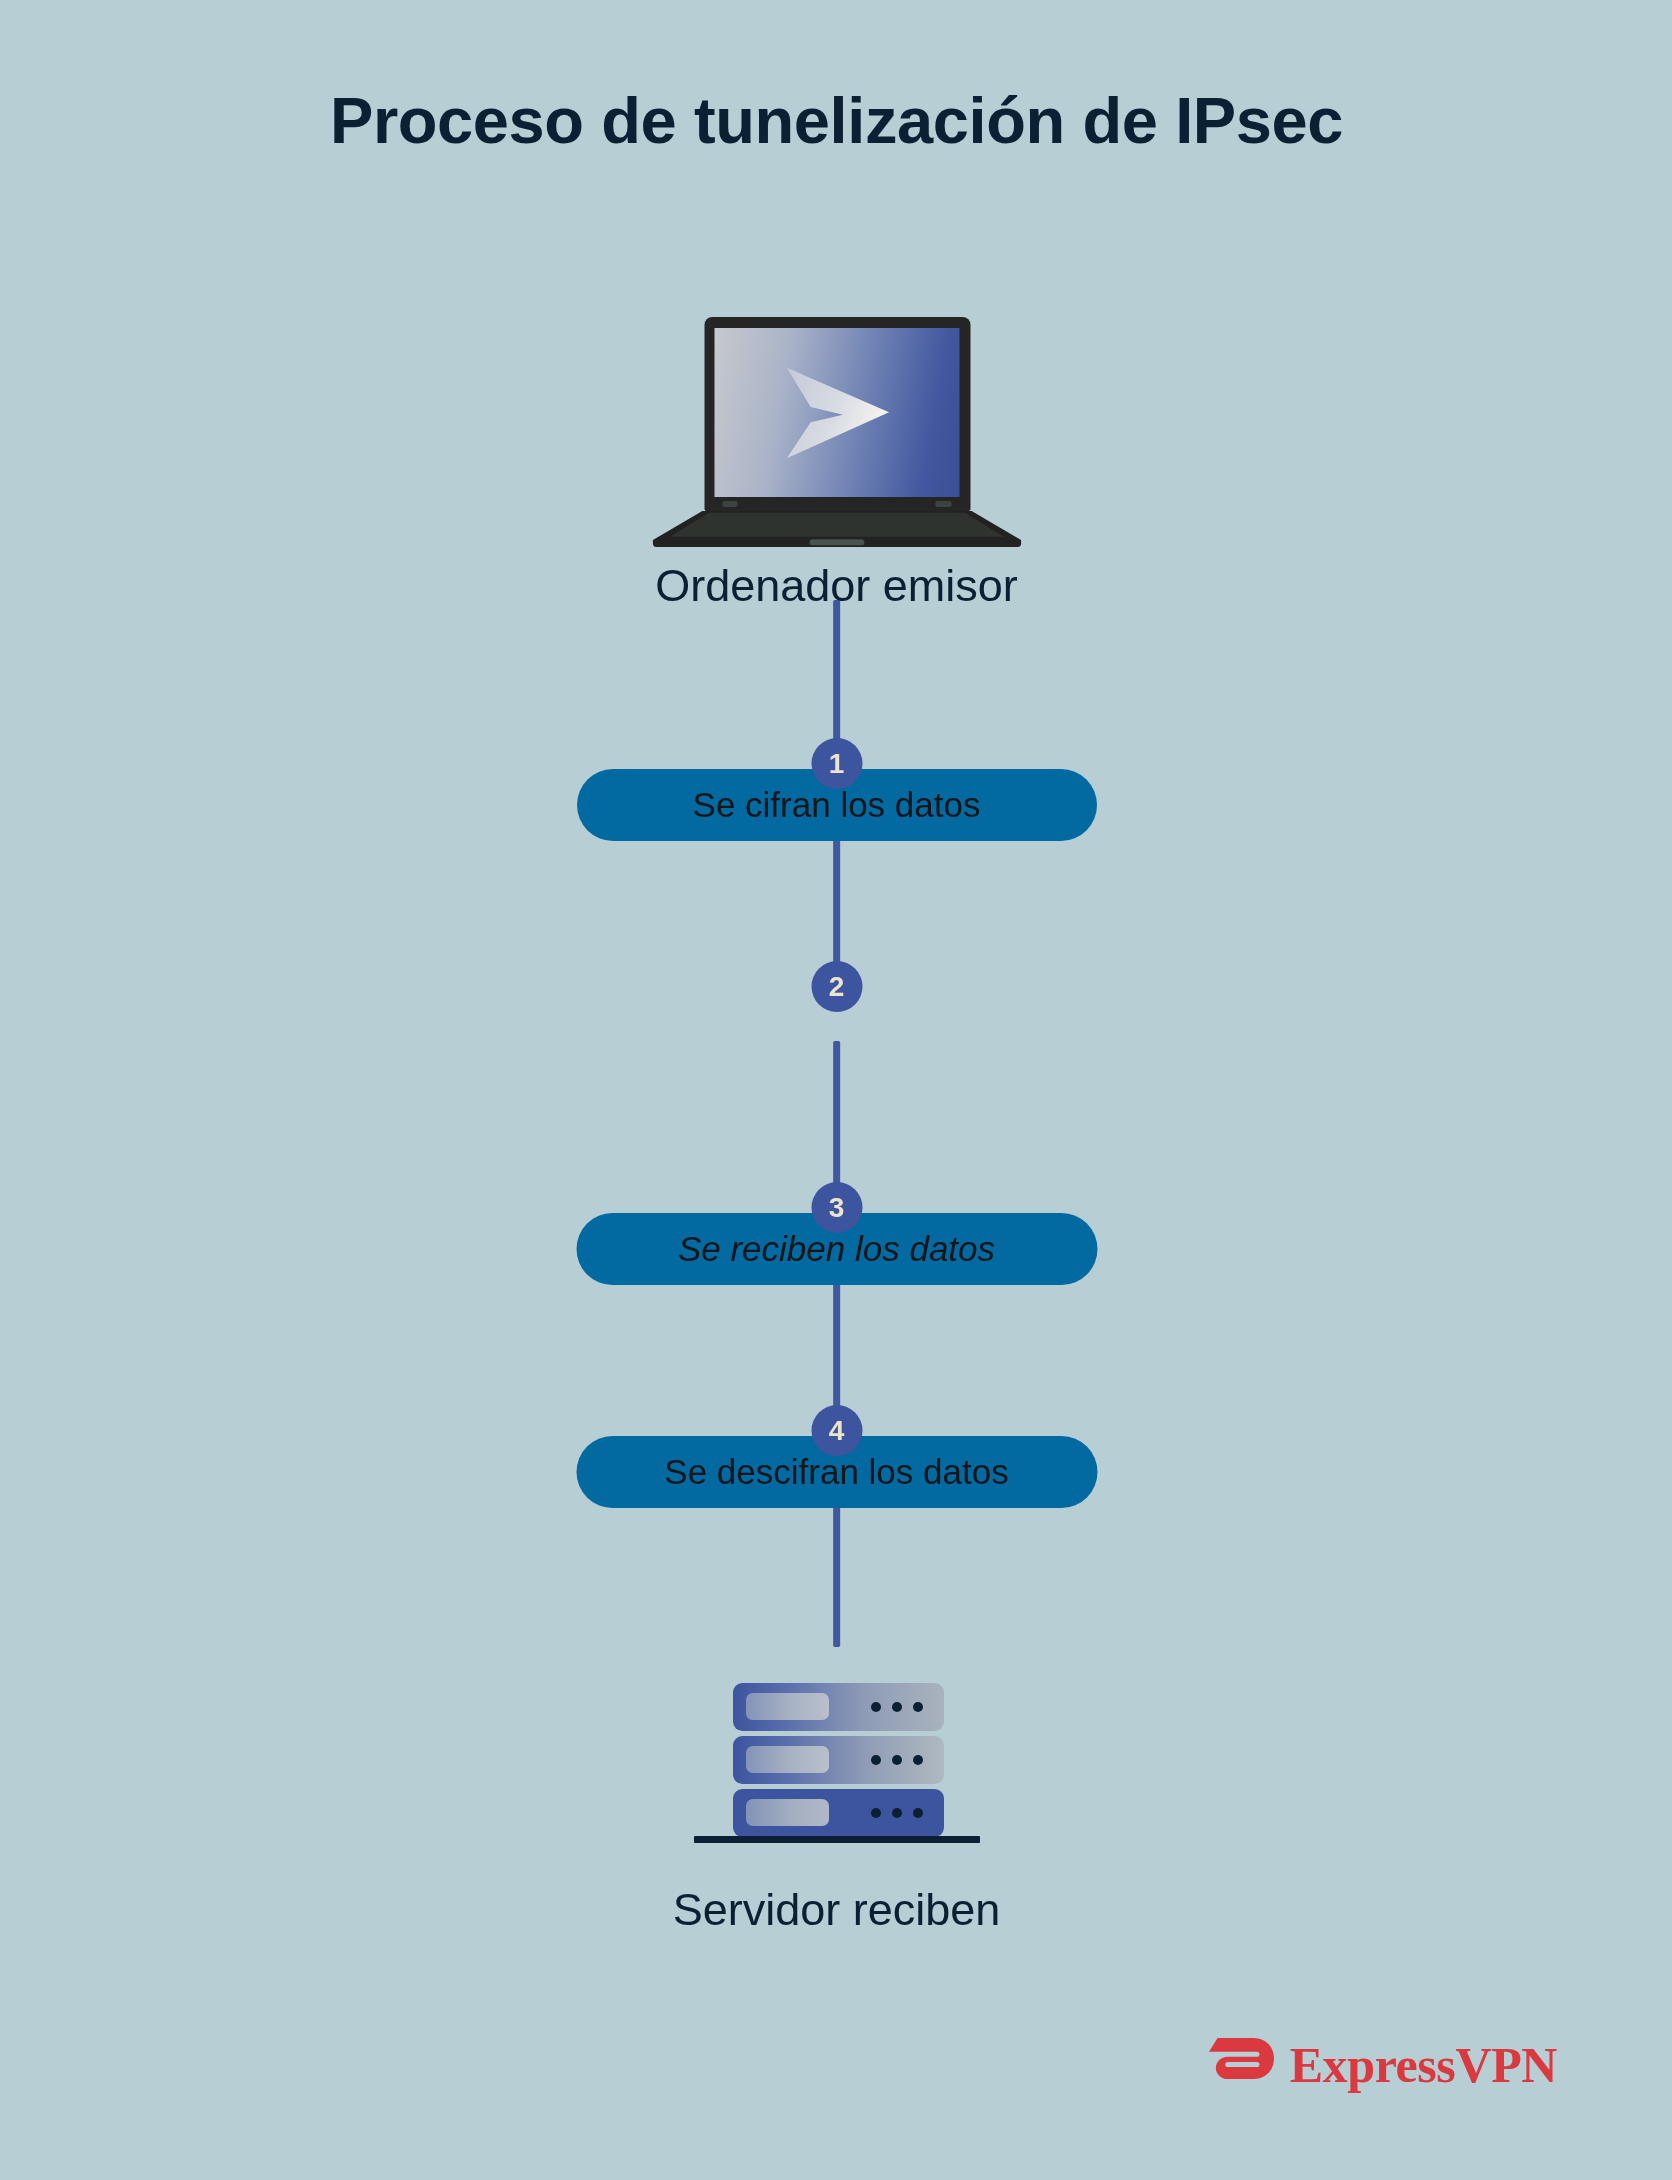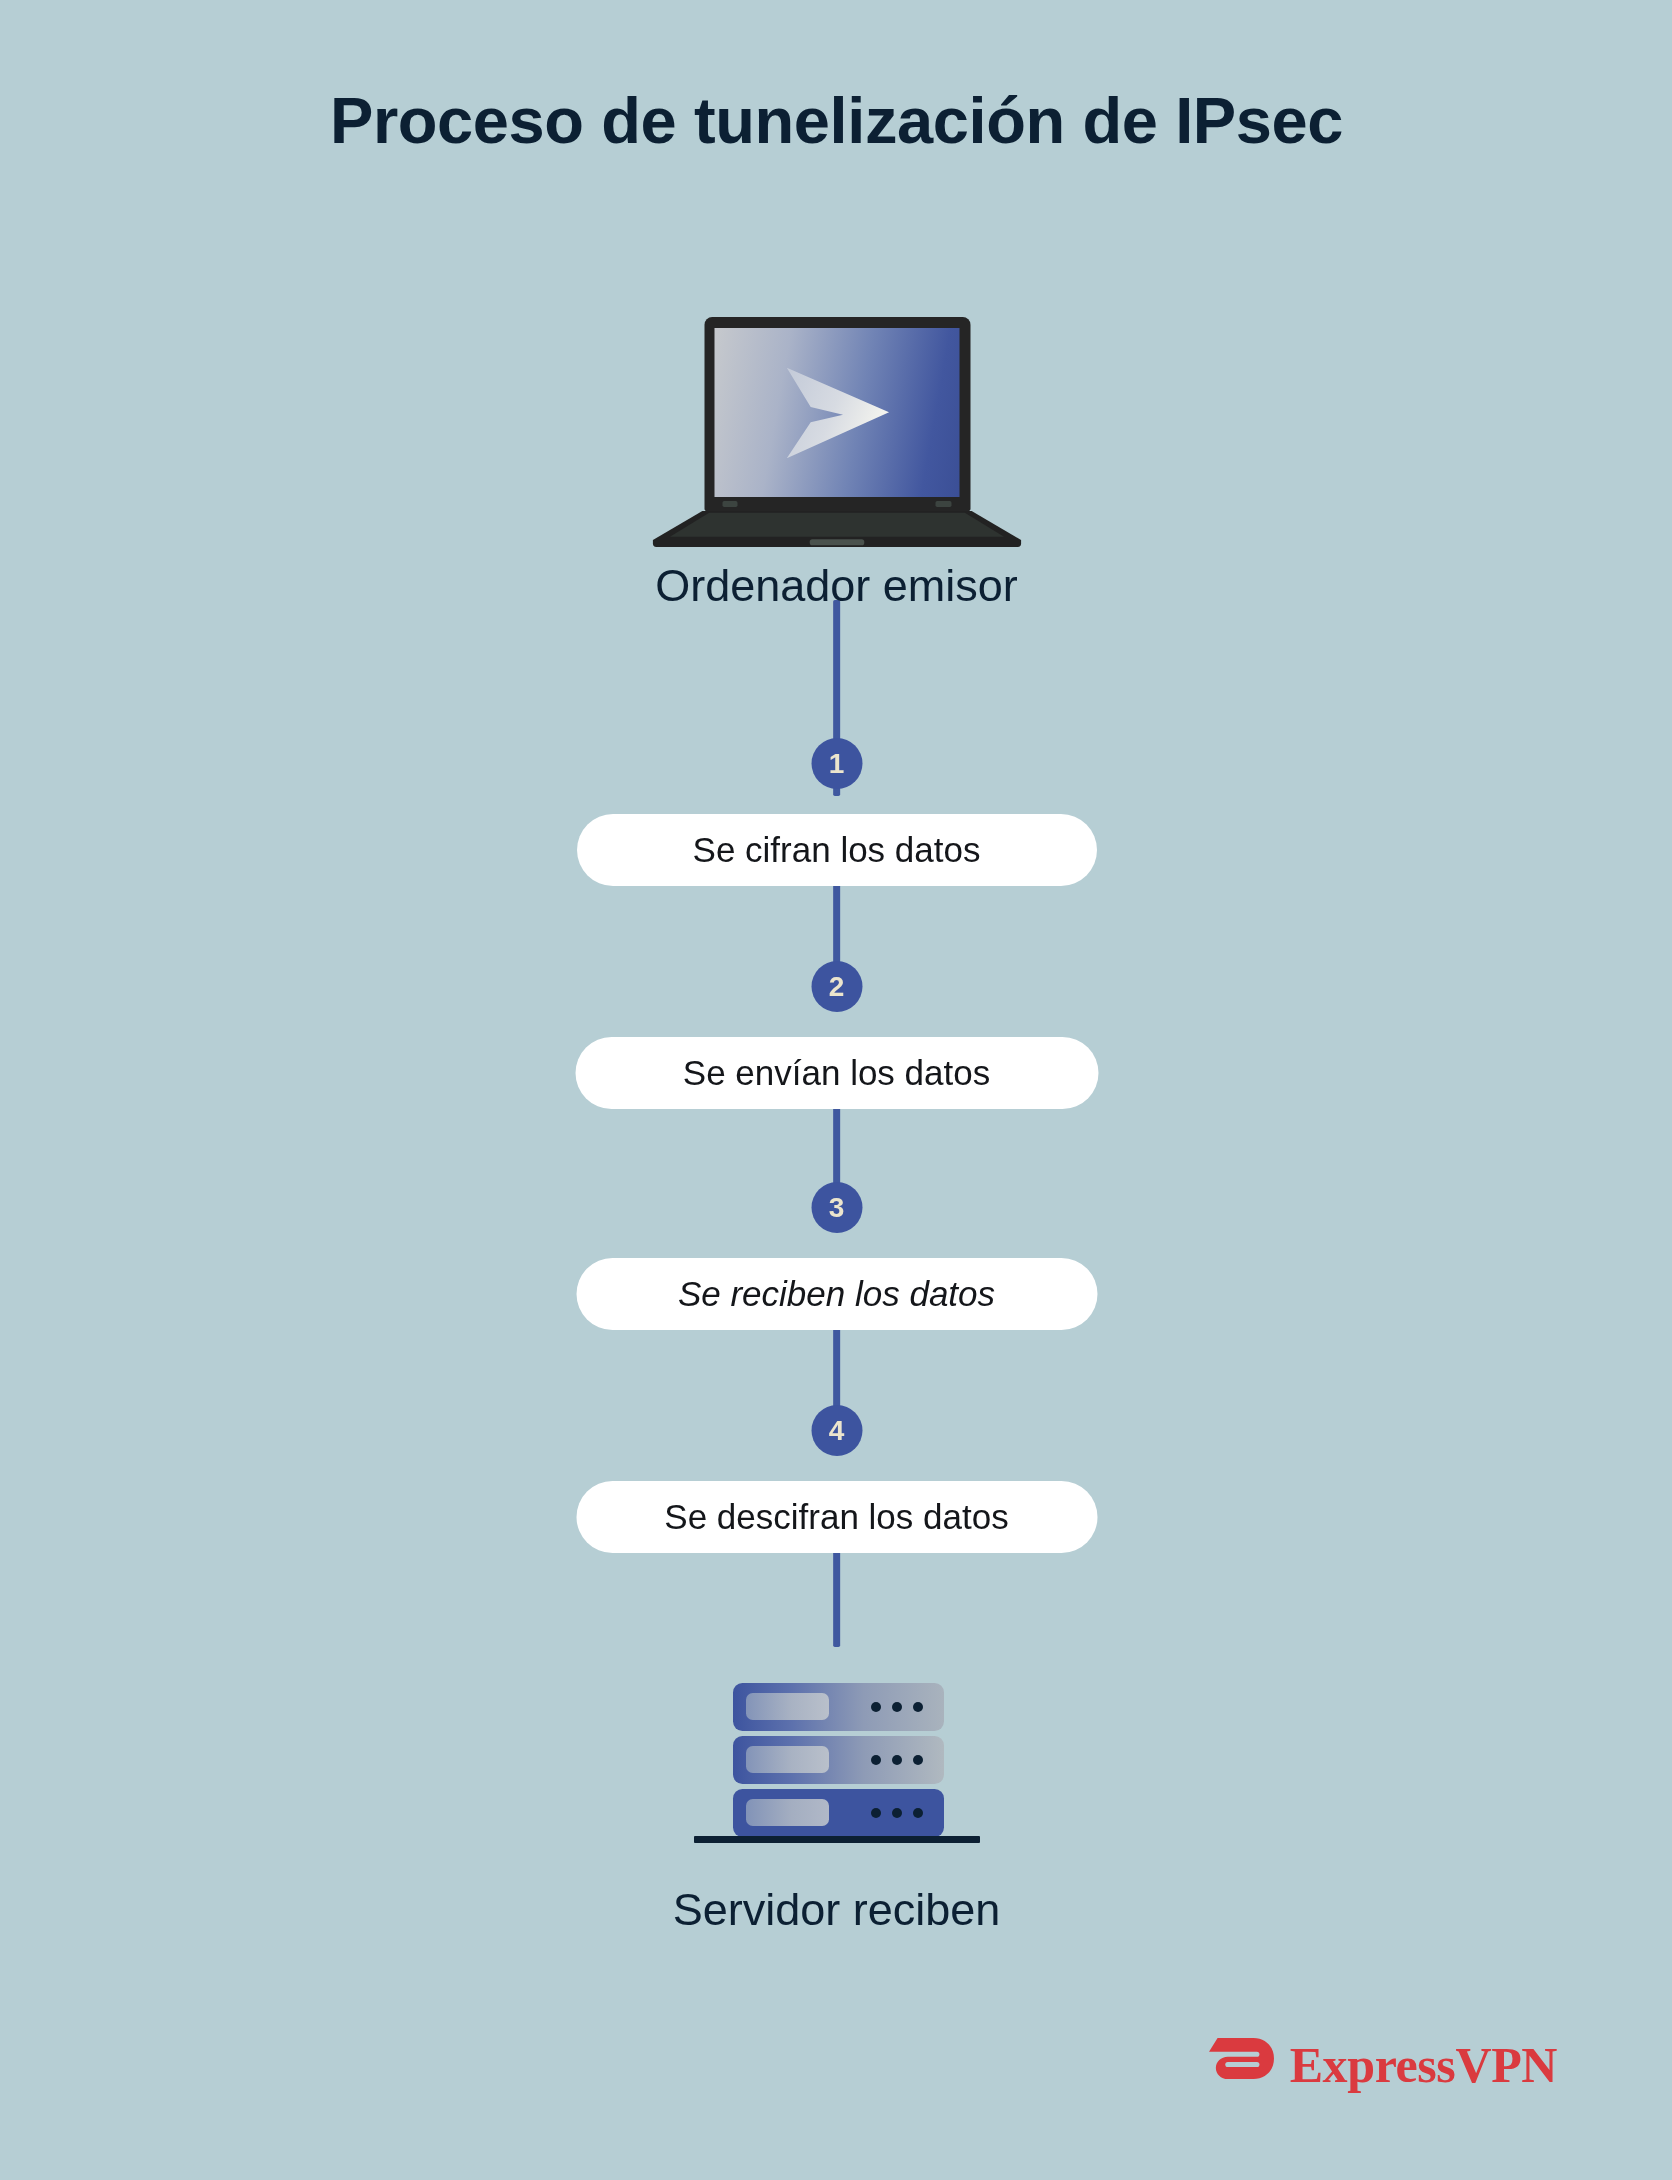--- a/index.html
+++ b/index.html
@@ -148,29 +148,28 @@
     font-family: "Liberation Sans", sans-serif;
   }
 
   .pill {
     position: absolute;
     left: 50%;
     top: 31px;
     transform: translateX(-50%);
     height: 72px;
     border-radius: 36px;
-    background: #ffffff;
+    background: #0369a1;
     display: flex;
     align-items: center;
     justify-content: center;
     z-index: 2;
     padding: 0 48px;
     box-sizing: border-box;
     white-space: nowrap;
-    margin-top: 45px;
   }
   .pill-text {
     font-size: 35px;
     color: #14161a;
     font-family: "Liberation Sans", sans-serif;
   }
   .pill-w1 { min-width: 520px; }
   .pill-w2 { min-width: 523px; }
   .pill-w3 { min-width: 521px; font-style: italic; }
   .pill-w4 { min-width: 521px; }
@@ -289,23 +288,20 @@
 
   <div class="step step-1">
     <div class="badge">1</div>
     <div class="pill pill-w1">
       <span class="pill-text">Se cifran los datos</span>
     </div>
   </div>
 
   <div class="step step-2">
     <div class="badge">2</div>
-    <div class="pill pill-w2">
-      <span class="pill-text">Se envían los datos</span>
-    </div>
   </div>
 
   <div class="step step-3">
     <div class="badge">3</div>
     <div class="pill pill-w3">
       <span class="pill-text">Se reciben los datos</span>
     </div>
   </div>
 
   <div class="step step-4">

